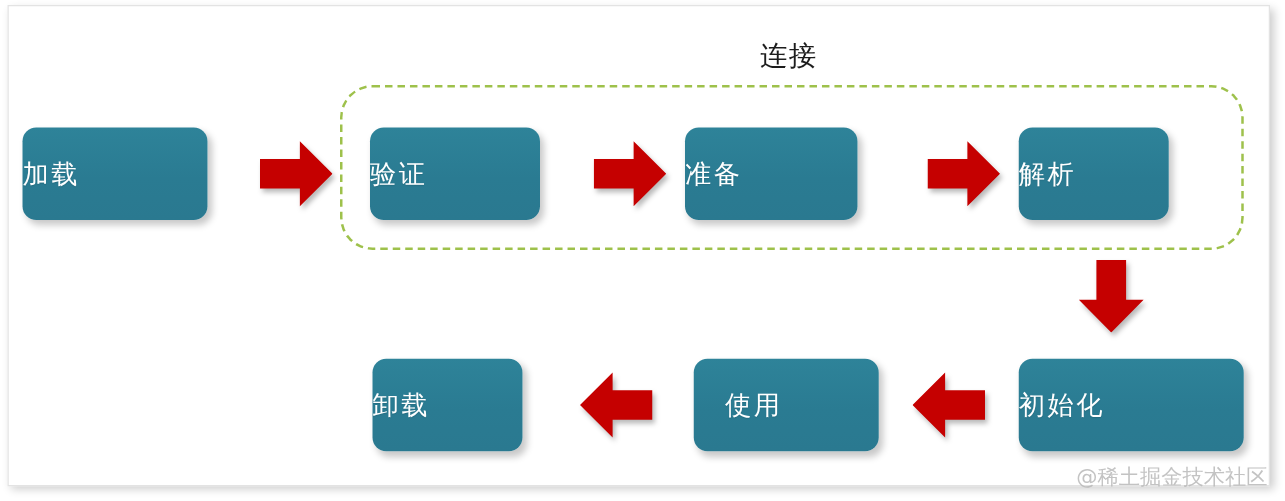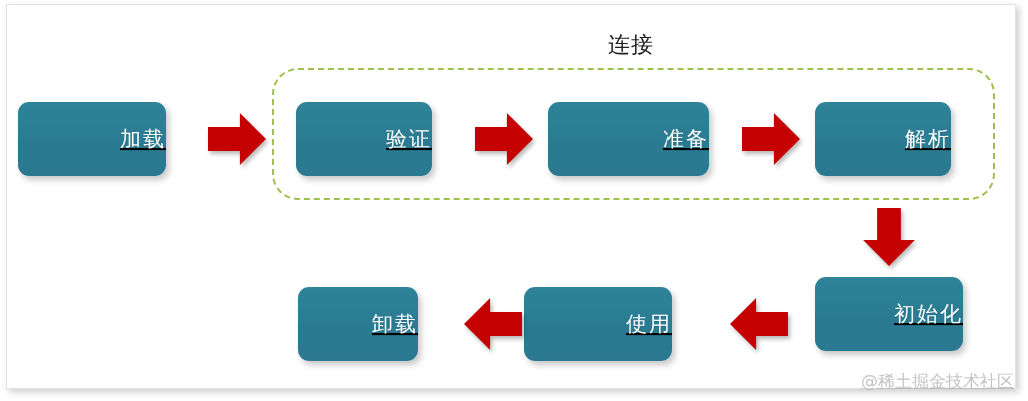--- a/index.html
+++ b/index.html
@@ -56,23 +56,22 @@
 
   
   .node-box {
     position: absolute;
     background: #2b7f97;
     background: linear-gradient(180deg, #2e8399 0%, #2a7b92 55%, #2a7990 100%);
     border-radius: 11px;
     box-shadow: 3px 4px 6px rgba(0,0,0,0.22);
     display: flex;
     align-items: center;
-    justify-content: flex-end;
+    justify-content: flex-start;
     box-sizing: border-box;
-    text-decoration: underline;
   }
 
   .node-label {
     color: #ffffff;
     font-size: 21px;
     line-height: 1;
     letter-spacing: 2px;
     font-family: "DejaVu Sans", "Liberation Sans", sans-serif;
     text-shadow: 0 1px 1px rgba(0,0,0,0.12);
     user-select: none;
@@ -90,51 +89,50 @@
     position: absolute;
     right: 14px;
     bottom: 8px;
     font-size: 17px;
     color: #b9b9b9;
     opacity: 0.85;
     white-space: nowrap;
     letter-spacing: 0px;
     font-family: "DejaVu Sans", "Liberation Sans", sans-serif;
     user-select: none;
-    text-decoration: underline;
   }
 </style>
 </head>
 <body>
 
 <div id="slide-canvas"></div>
 
 <div id="diagram-root">
 
   <div class="group-region" id="group-region" style="left: 272px; top: 68px; width: 723px; height: 132px; border-color: rgb(158, 193, 75);"></div>
 
   <div class="group-label" id="group-label" style="left: 608px; top: 30px;">连接</div>
 
   <div id="nodes-layer">
       <div class="node-box" style="left: 18px; top: 102px; width: 148px; height: 74px;">
         <span class="node-label">加载</span>
       </div>
       <div class="node-box" style="left: 296px; top: 102px; width: 136px; height: 74px;">
         <span class="node-label">验证</span>
       </div>
-      <div class="node-box" style="left: 548px; top: 102px; width: 161px; height: 74px;">
+      <div class="node-box" style="left: 548px; top: 102px; width: 138px; height: 74px;">
         <span class="node-label">准备</span>
       </div>
-      <div class="node-box" style="left: 815px; top: 102px; width: 136px; height: 74px;">
+      <div class="node-box" style="left: 815px; top: 102px; width: 120px; height: 74px;">
         <span class="node-label">解析</span>
       </div>
-      <div class="node-box" style="left: 815px; top: 277px; width: 148px; height: 74px;">
+      <div class="node-box" style="left: 815px; top: 287px; width: 180px; height: 74px;">
         <span class="node-label">初始化</span>
       </div>
-      <div class="node-box" style="left: 524px; top: 287px; width: 148px; height: 74px;">
+      <div class="node-box" style="left: 555px; top: 287px; width: 148px; height: 74px; padding-left: 25px;">
         <span class="node-label">使用</span>
       </div>
       <div class="node-box" style="left: 298px; top: 287px; width: 120px; height: 74px;">
         <span class="node-label">卸载</span>
       </div>
     </div>
   <div id="arrows-layer">
       <div class="arrow" style="left: 208px; top: 112px; width: 58px; height: 54px;">
         <svg width="58" height="54" viewBox="0 0 100 100" preserveAspectRatio="none">
           <polygon points="0,28 55,28 55,2 100,50 55,98 55,72 0,72" fill="#c50000"></polygon>

